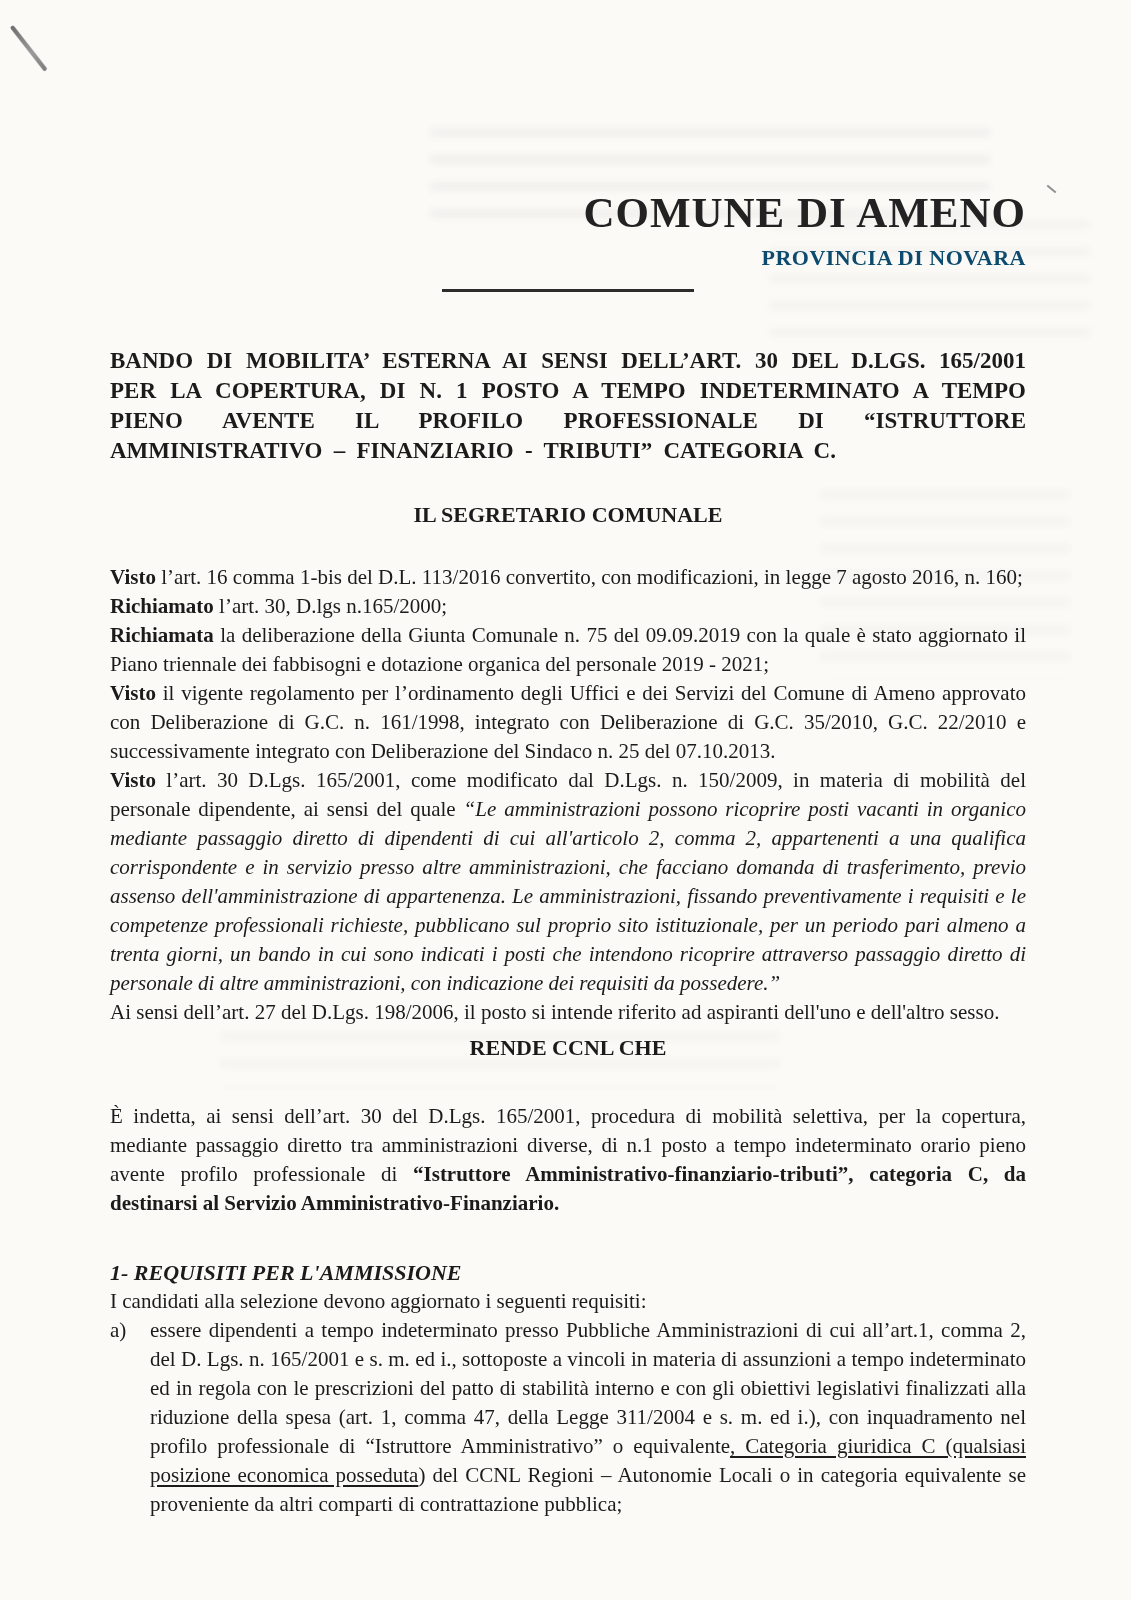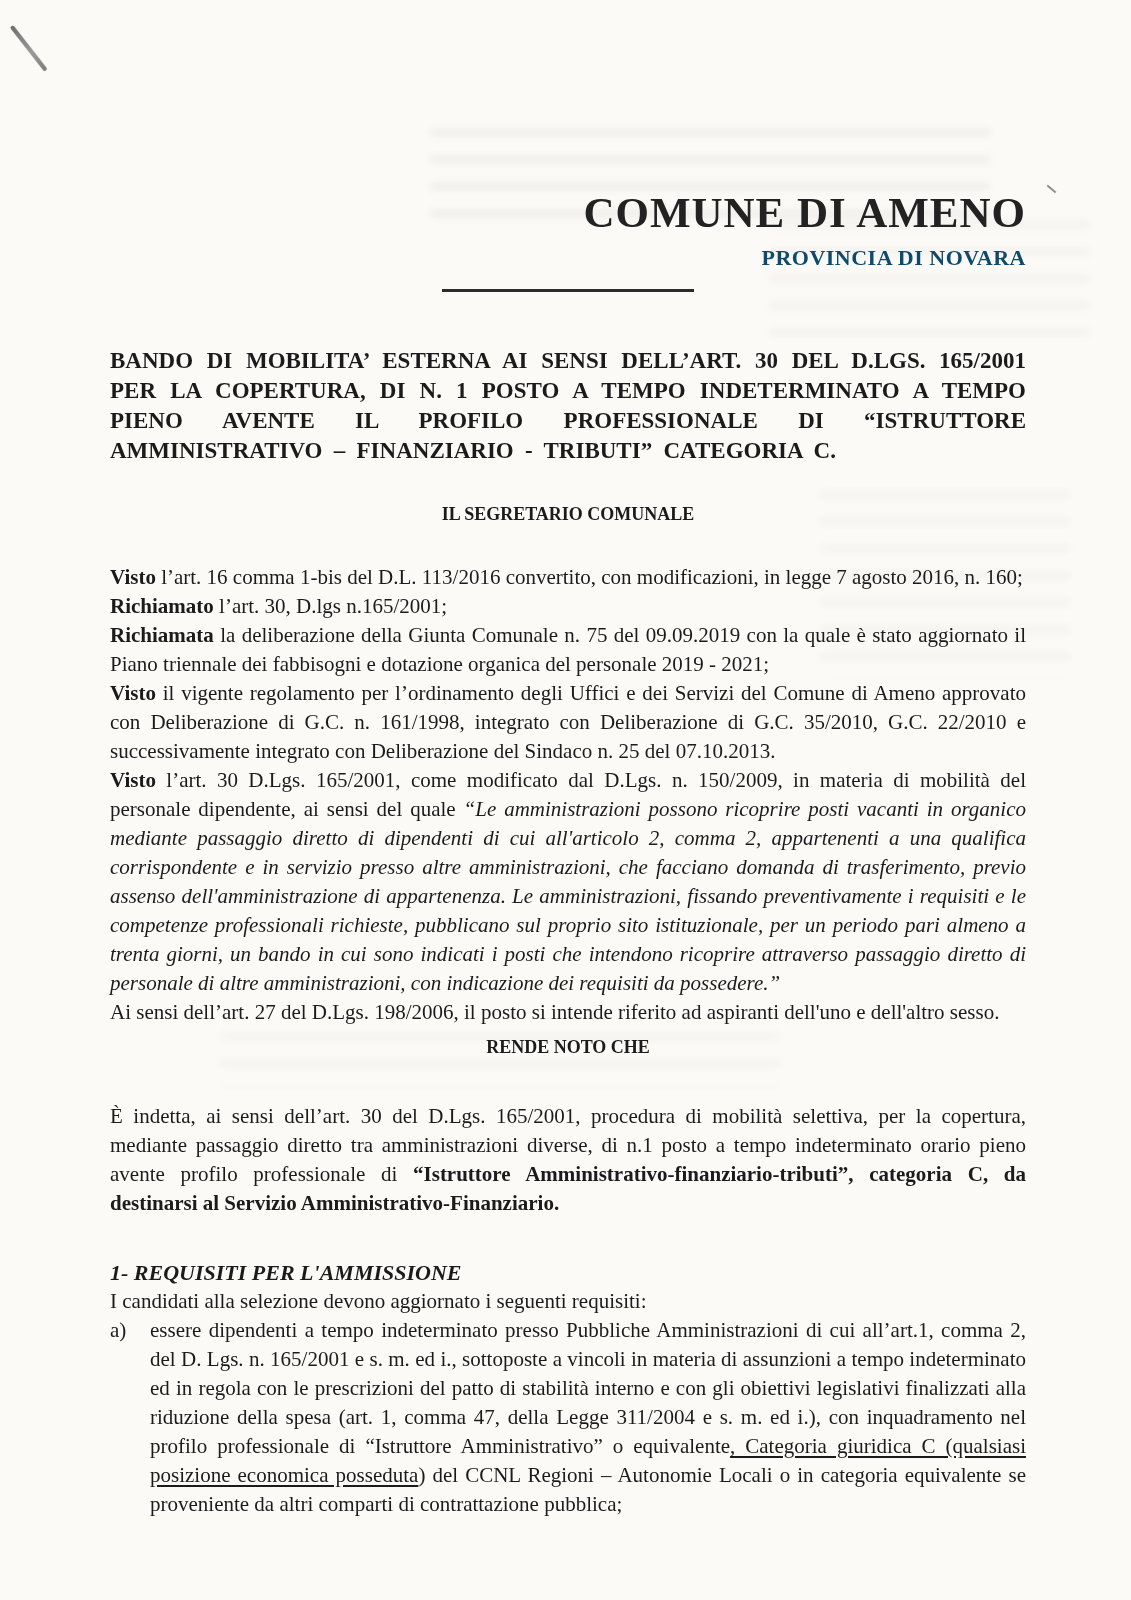--- a/index.html
+++ b/index.html
@@ -37,21 +37,21 @@
   
   .blk{font-size:21px;line-height:29px;text-align:justify;}
   .blk .b{font-weight:bold;}
   .blk .i{font-style:italic;}
   .blk .u{text-decoration:underline;text-underline-offset:3px;}
   .blk-title{
     margin-top:54px;
     font-weight:bold;font-size:23px;line-height:30px;
     word-spacing:.24em;text-align:justify;
   }
-  .blk-center{text-align:center;font-weight:bold;font-size:18px;}
+  .blk-center{text-align:center;font-weight:bold;font-size:22px;}
   .blk-heading{font-weight:bold;font-style:italic;font-size:22px;}
   .blk-list{position:relative;padding-left:40px;}
   .blk-list .marker{position:absolute;left:0;top:0;}
   .gap-sm{margin-top:6px;}
   .gap-md{margin-top:34px;}
   .gap-lg{margin-top:40px;}
   
   .artifact{position:absolute;pointer-events:none;}
   .scan-stroke{
     left:13px;top:25px;width:56px;height:3.5px;
@@ -93,26 +93,26 @@
     <div class="header">
       <div class="header-title">COMUNE DI AMENO</div>
       <div class="header-subtitle">PROVINCIA DI NOVARA</div>
       <div class="header-rule"></div>
     </div>
 
     <div id="doc-blocks">
         <div class="blk blk-title"><span class="b">BANDO DI MOBILITA’ ESTERNA AI SENSI DELL’ART. 30 DEL D.LGS. 165/2001 PER LA COPERTURA, DI N. 1 POSTO A TEMPO INDETERMINATO A TEMPO PIENO AVENTE IL PROFILO PROFESSIONALE DI “ISTRUTTORE AMMINISTRATIVO – FINANZIARIO - TRIBUTI” CATEGORIA C.</span></div>
         <div class="blk blk-center gap-md"><span class="b">IL SEGRETARIO COMUNALE</span></div>
         <div class="blk blk-para gap-md"><span class="b">Visto</span><span> l’art. 16 comma 1-bis del D.L. 113/2016 convertito, con modificazioni,  in legge 7 agosto 2016, n. 160;</span></div>
-        <div class="blk blk-para"><span class="b">Richiamato</span><span> l’art. 30, D.lgs n.165/2001;</span></div>
+        <div class="blk blk-para"><span class="b">Richiamato</span><span> l’art. 30, D.lgs n.165/2000;</span></div>
         <div class="blk blk-para"><span class="b">Richiamata</span><span> la deliberazione della Giunta Comunale n. 75 del 09.09.2019 con la quale è stato aggiornato il Piano triennale dei fabbisogni e dotazione organica del personale 2019 - 2021;</span></div>
         <div class="blk blk-para"><span class="b">Visto</span><span> il vigente regolamento per l’ordinamento degli Uffici e dei Servizi del Comune di Ameno approvato con Deliberazione di G.C. n. 161/1998, integrato con Deliberazione di G.C. 35/2010, G.C. 22/2010 e successivamente integrato con Deliberazione del Sindaco n. 25 del 07.10.2013.</span></div>
         <div class="blk blk-para"><span class="b">Visto</span><span> l’art. 30 D.Lgs. 165/2001, come modificato dal D.Lgs. n. 150/2009, in materia di mobilità del personale dipendente, ai sensi del quale </span><span class="i">“Le amministrazioni possono ricoprire posti vacanti in organico mediante passaggio diretto di dipendenti di cui all'articolo 2, comma 2, appartenenti a una qualifica corrispondente e in servizio presso altre amministrazioni, che facciano domanda di trasferimento, previo assenso dell'amministrazione di appartenenza. Le amministrazioni, fissando preventivamente i requisiti e le competenze professionali richieste, pubblicano sul proprio sito istituzionale, per un periodo pari almeno a trenta giorni, un bando in cui sono indicati i posti che intendono ricoprire attraverso passaggio diretto di personale di altre amministrazioni, con indicazione dei requisiti da possedere.”</span></div>
         <div class="blk blk-para"><span>Ai sensi dell’art. 27 del D.Lgs. 198/2006, il posto si intende riferito ad aspiranti dell'uno e dell'altro sesso.</span></div>
-        <div class="blk blk-center gap-sm"><span class="b">RENDE NOTO CHE</span></div>
+        <div class="blk blk-center gap-sm"><span class="b">RENDE CCNL CHE</span></div>
         <div class="blk blk-para gap-lg"><span>È indetta, ai sensi dell’art. 30 del D.Lgs. 165/2001, procedura di mobilità selettiva, per la copertura, mediante passaggio diretto tra amministrazioni diverse, di n.1 posto a tempo indeterminato orario pieno avente profilo professionale di </span><span class="b">“Istruttore Amministrativo-finanziario-tributi”, categoria C, da destinarsi al Servizio Amministrativo-Finanziario.</span></div>
         <div class="blk blk-heading gap-lg"><span class="b i">1- REQUISITI PER L'AMMISSIONE</span></div>
         <div class="blk blk-para"><span>I candidati alla selezione devono aggiornato i seguenti requisiti:</span></div>
         <div class="blk blk-list"><span class="marker">a)</span><span>essere dipendenti a tempo indeterminato presso Pubbliche Amministrazioni di cui all’art.1, comma 2, del D. Lgs. n. 165/2001 e s. m. ed i., sottoposte a vincoli in materia di assunzioni a tempo indeterminato ed in regola con le prescrizioni del patto di stabilità interno e con gli obiettivi legislativi finalizzati alla riduzione della spesa (art. 1, comma 47, della Legge 311/2004 e s. m. ed i.), con inquadramento nel profilo professionale di “Istruttore Amministrativo” o equivalente</span><span class="u">, Categoria giuridica C (qualsiasi  posizione economica posseduta</span><span>) del CCNL Regioni – Autonomie Locali o in categoria equivalente se proveniente da altri comparti di contrattazione pubblica;</span></div>
       </div>
 
   </div>
 </div>
 
 </body></html>

